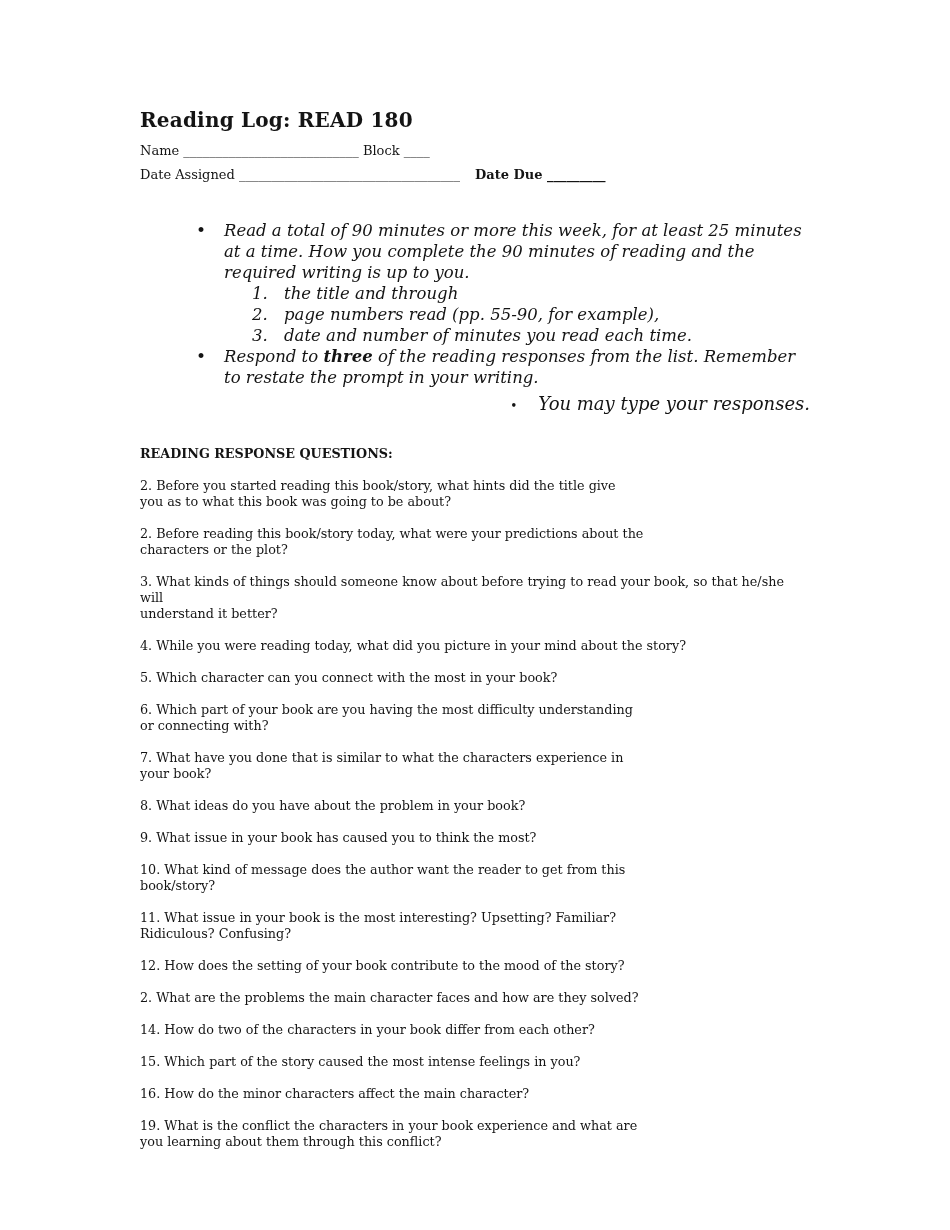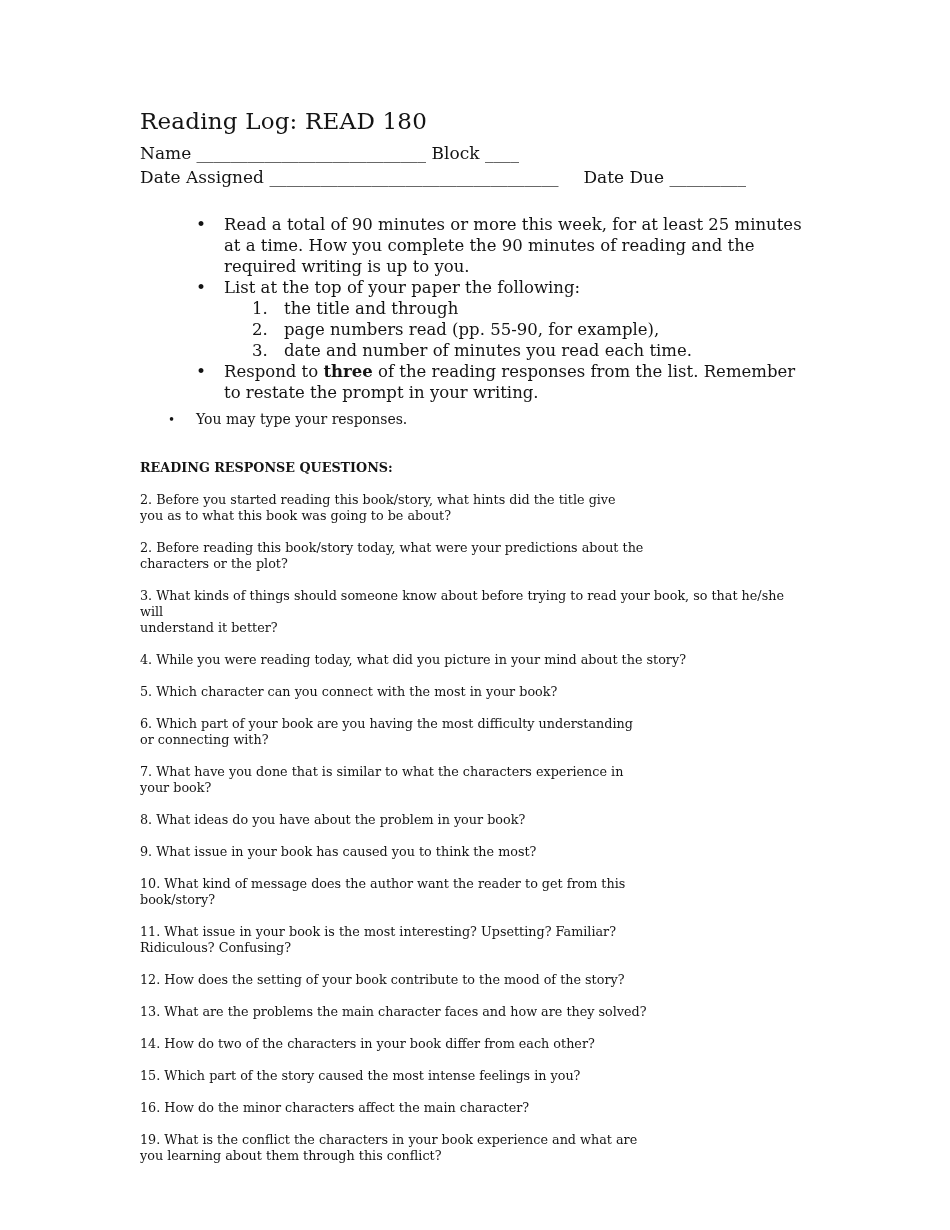--- a/index.html
+++ b/index.html
@@ -12,34 +12,34 @@
   }
   .page {
     width: 950px;
     min-height: 1230px;
     margin: 0 auto;
     background: #ffffff;
     padding: 108px 140px 60px 140px;
     position: relative;
   }
   .doc-title {
-    font-size: 23px;
-    font-weight: normal;
+    font-size: 20px;
+    font-weight: bold;
     margin: 0 0 8px 0;
     letter-spacing: 0.2px;
   }
   .form-line {
-    font-size: 17px;
+    font-size: 13px;
     line-height: 22px;
     margin: 0 0 2px 0;
     white-space: nowrap;
   }
-  .date-due-part { margin-left: 25px; }
+  .date-due-part { margin-left: 15px; font-weight: bold; }
 
-  .bullets { margin-top: 26px; padding-left: 56px; }
+  .bullets { margin-top: 34px; padding-left: 56px; font-style: italic; }
   .bullet-item {
     display: flex;
     font-size: 16.5px;
     line-height: 21px;
     margin: 0;
   }
   .bullet-item > .marker {
     width: 28px;
     flex: none;
   }
@@ -52,22 +52,23 @@
     display: flex;
     font-size: 16.5px;
     line-height: 21px;
   }
   .sub-item > .num { width: 32px; flex: none; }
   .sub-item > .stext { flex: 1; }
 
   .type-note {
     display: flex;
     margin: 8px 0 0 -28px;
-    font-size: 14px;
+    font-size: 18px;
     line-height: 16px;
+    justify-content: flex-end;
   }
   .type-note > .marker { width: 28px; flex: none; }
   .type-note > .marker::before { content: "\2022"; font-size: 12px; }
 
   .questions {
     margin-top: 32px;
     font-size: 12.75px;
     line-height: 16px;
   }
   .q-heading {
@@ -95,24 +96,20 @@
     <span>Date Assigned __________________________________</span><span class="date-due-part">Date Due _________</span>
   </p>
 
   <div class="bullets">
 
     <div class="bullet-item">
       <span class="marker"></span>
       <span class="btext">Read a total of 90 minutes or more this week, for at least 25 minutes at a time. How you complete the 90 minutes of reading and the required writing is up to you.</span>
     </div>
 
-    <div class="bullet-item">
-      <span class="marker"></span>
-      <span class="btext">List at the top of your paper the following:</span>
-    </div>
 
     <div class="sublist">
       <div class="sub-item">
         <span class="num">1.</span>
         <span class="stext">the title and through</span>
       </div>
       <div class="sub-item">
         <span class="num">2.</span>
         <span class="stext">page numbers read (pp. 55-90, for example),</span>
       </div>
@@ -149,21 +146,21 @@
 or connecting with?</p>
     <p class="question">7. What have you done that is similar to what the characters experience in
 your book?</p>
     <p class="question">8. What ideas do you have about the problem in your book?</p>
     <p class="question">9. What issue in your book has caused you to think the most?</p>
     <p class="question">10. What kind of message does the author want the reader to get from this
 book/story?</p>
     <p class="question">11. What issue in your book is the most interesting? Upsetting? Familiar?
 Ridiculous? Confusing?</p>
     <p class="question">12. How does the setting of your book contribute to the mood of the story?</p>
-    <p class="question">13. What are the problems the main character faces and how are they solved?</p>
+    <p class="question">2. What are the problems the main character faces and how are they solved?</p>
     <p class="question">14. How do two of the characters in your book differ from each other?</p>
     <p class="question">15. Which part of the story caused the most intense feelings in you?</p>
     <p class="question">16. How do the minor characters affect the main character?</p>
     <p class="question">19. What is the conflict the characters in your book experience and what are
 you learning about them through this conflict?</p>
   </div>
 
 </div>
 
 </body></html>

